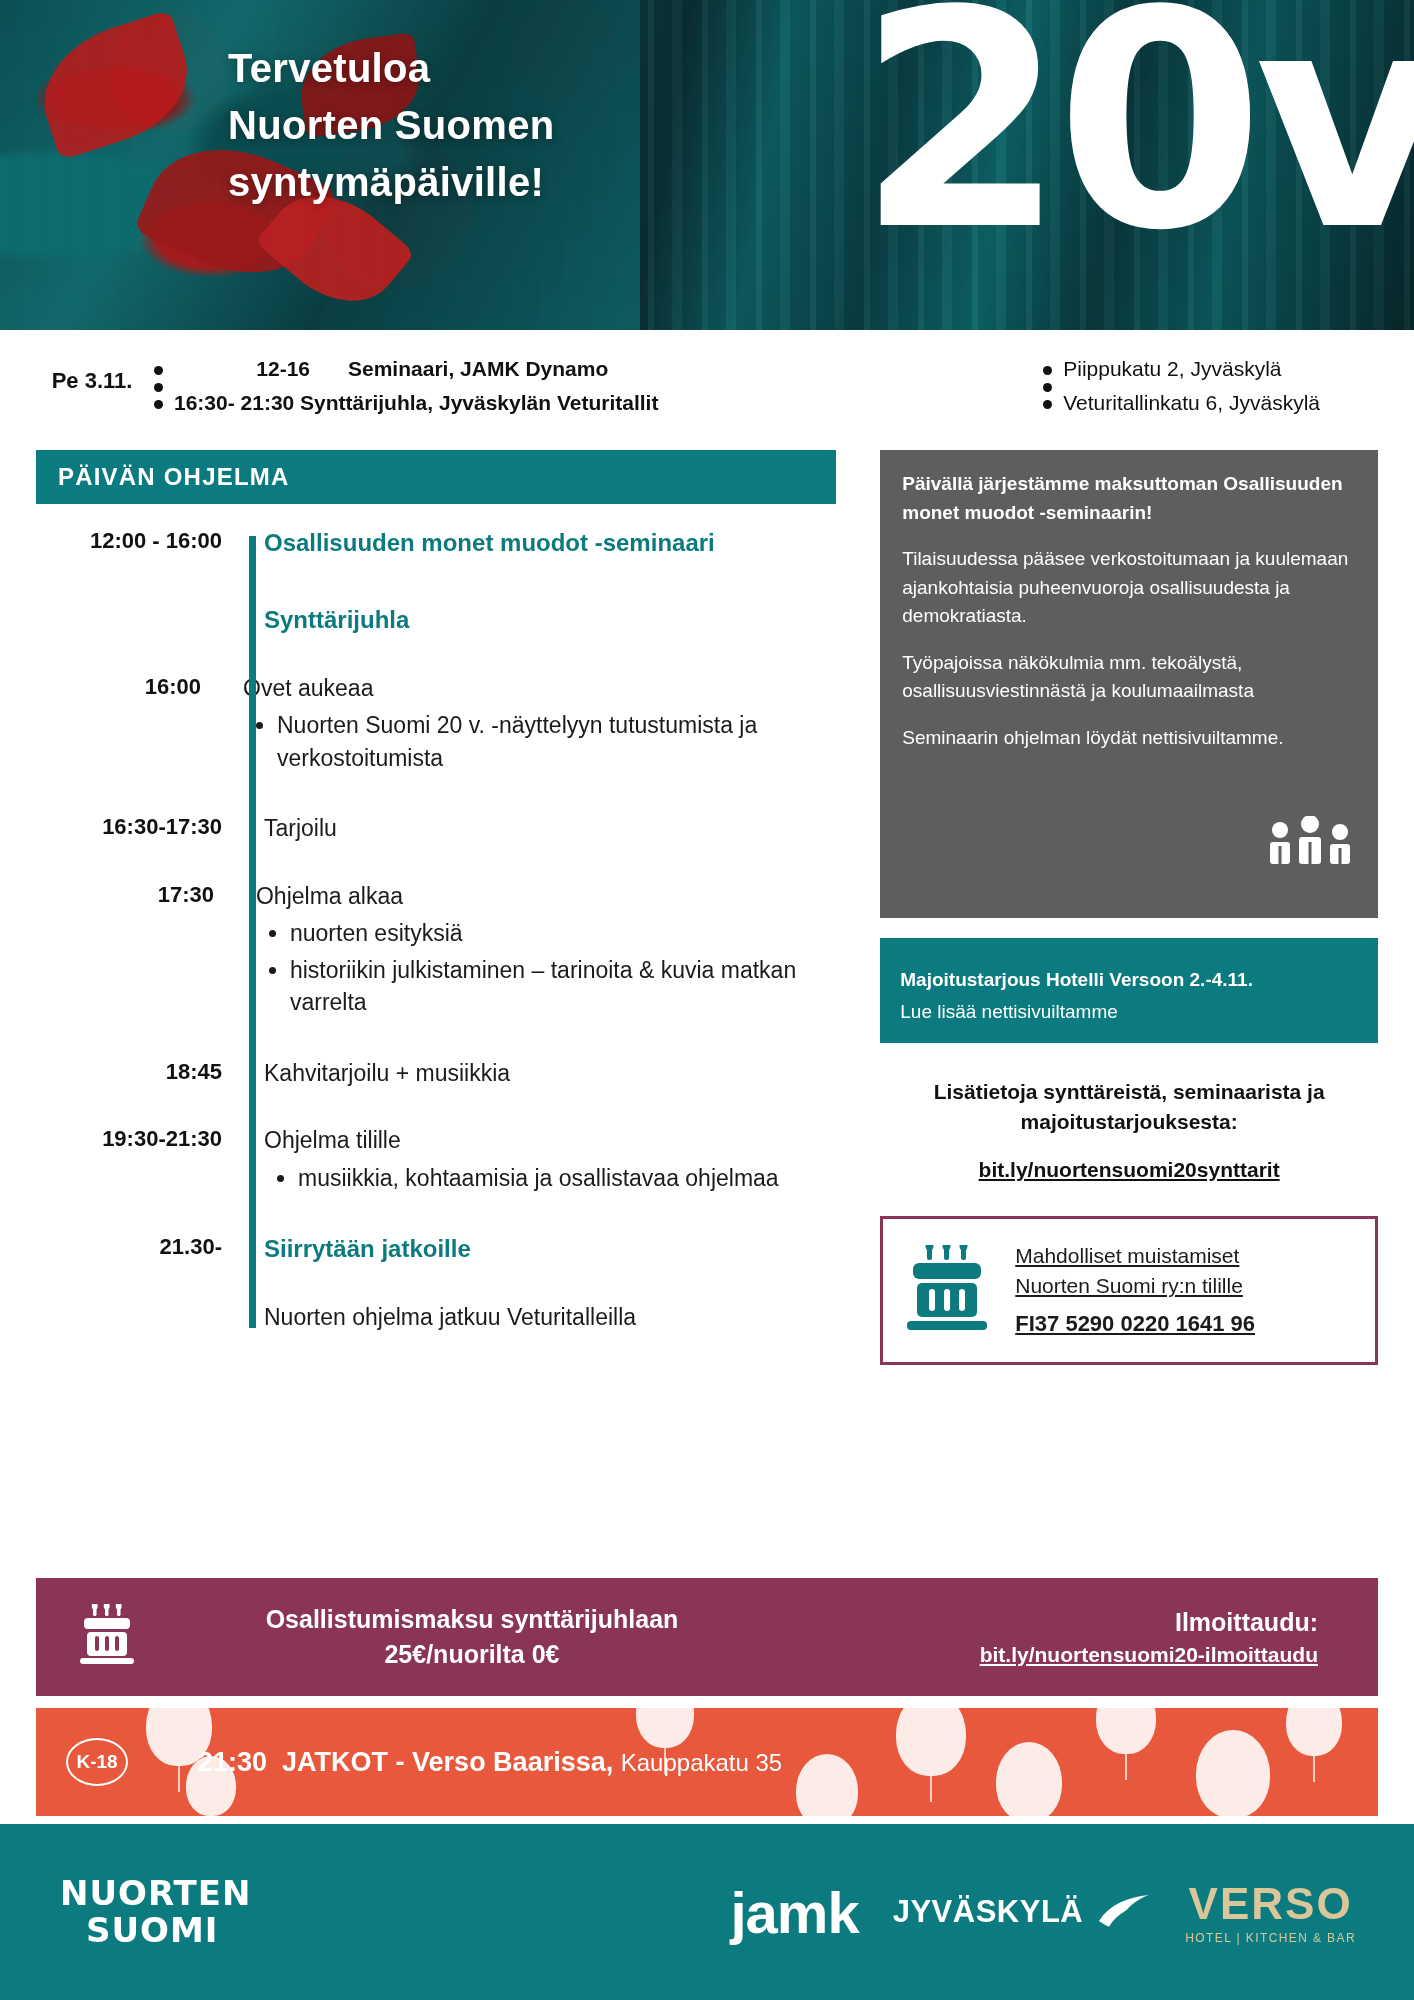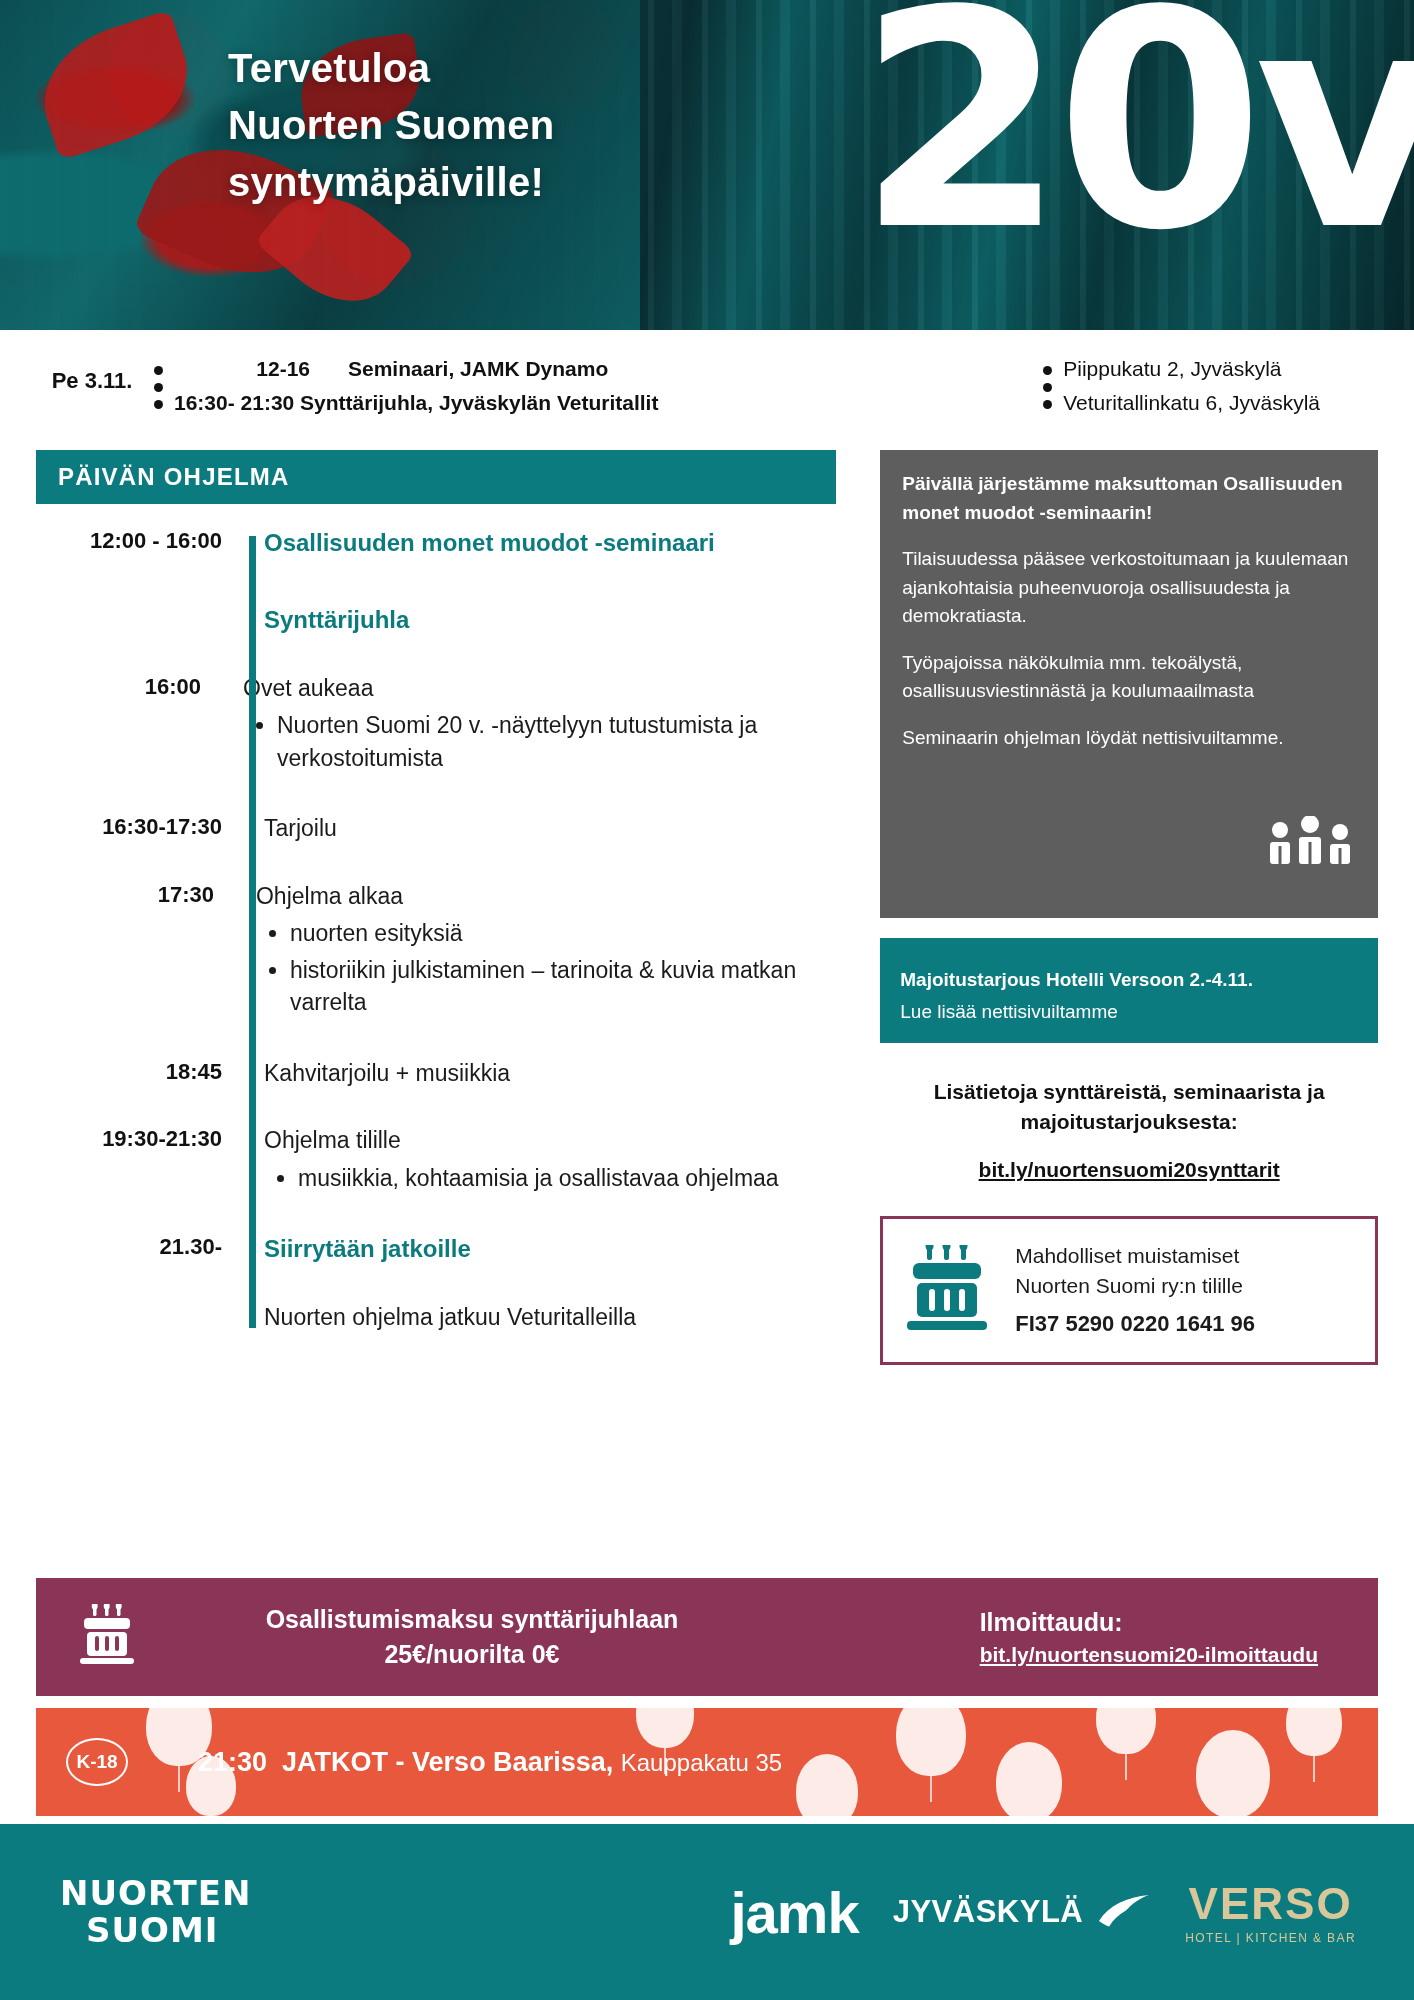--- a/index.html
+++ b/index.html
@@ -158,32 +158,32 @@
     font-size: 21px; font-weight: 700; color:#111;
     text-decoration: underline;
   }
 
   .donation-box {
     margin-top: 34px;
     border: 3px solid #8a3558;
     padding: 22px 18px;
     display:flex; align-items:center; gap: 22px;
   }
-  .donation-text { font-size: 21px; line-height: 1.45; color:#1b1b1b; }
+  .donation-text { font-size: 21px; line-height: 1.45; color:#1b1b1b;text-decoration:underline; }
   .iban { font-weight: 700; font-size: 22px; margin-top: 6px; }
 
   
   .purple-banner {
     position: absolute; left: 36px; right: 36px; top: 1578px;
     height: 118px; background:#8a3558; color:#fff;
     display:flex; align-items:center;
   }
   .pb-cake { margin-left: 40px; margin-right: 24px; }
   .pb-fee { text-align:center; font-size: 25px; font-weight: 700; line-height: 1.42; width: 620px; }
-  .pb-right { margin-left: auto; margin-right: 60px; text-align:left; }
+  .pb-right { margin-left: auto; margin-right: 60px; text-align:right; }
   .pb-right .l1 { font-size: 25px; font-weight: 700; }
   .pb-right .l2 { font-size: 21px; font-weight: 700; text-decoration: underline; margin-top: 6px; }
 
   
   .orange-banner {
     position: absolute; left: 36px; right: 36px; top: 1708px;
     height: 108px; background:#e8583c; color:#fff; overflow:hidden;
     display:flex; align-items:center;
   }
   .balloon { position:absolute; background: rgba(255,255,255,.88); border-radius: 50% 50% 46% 46%; }

